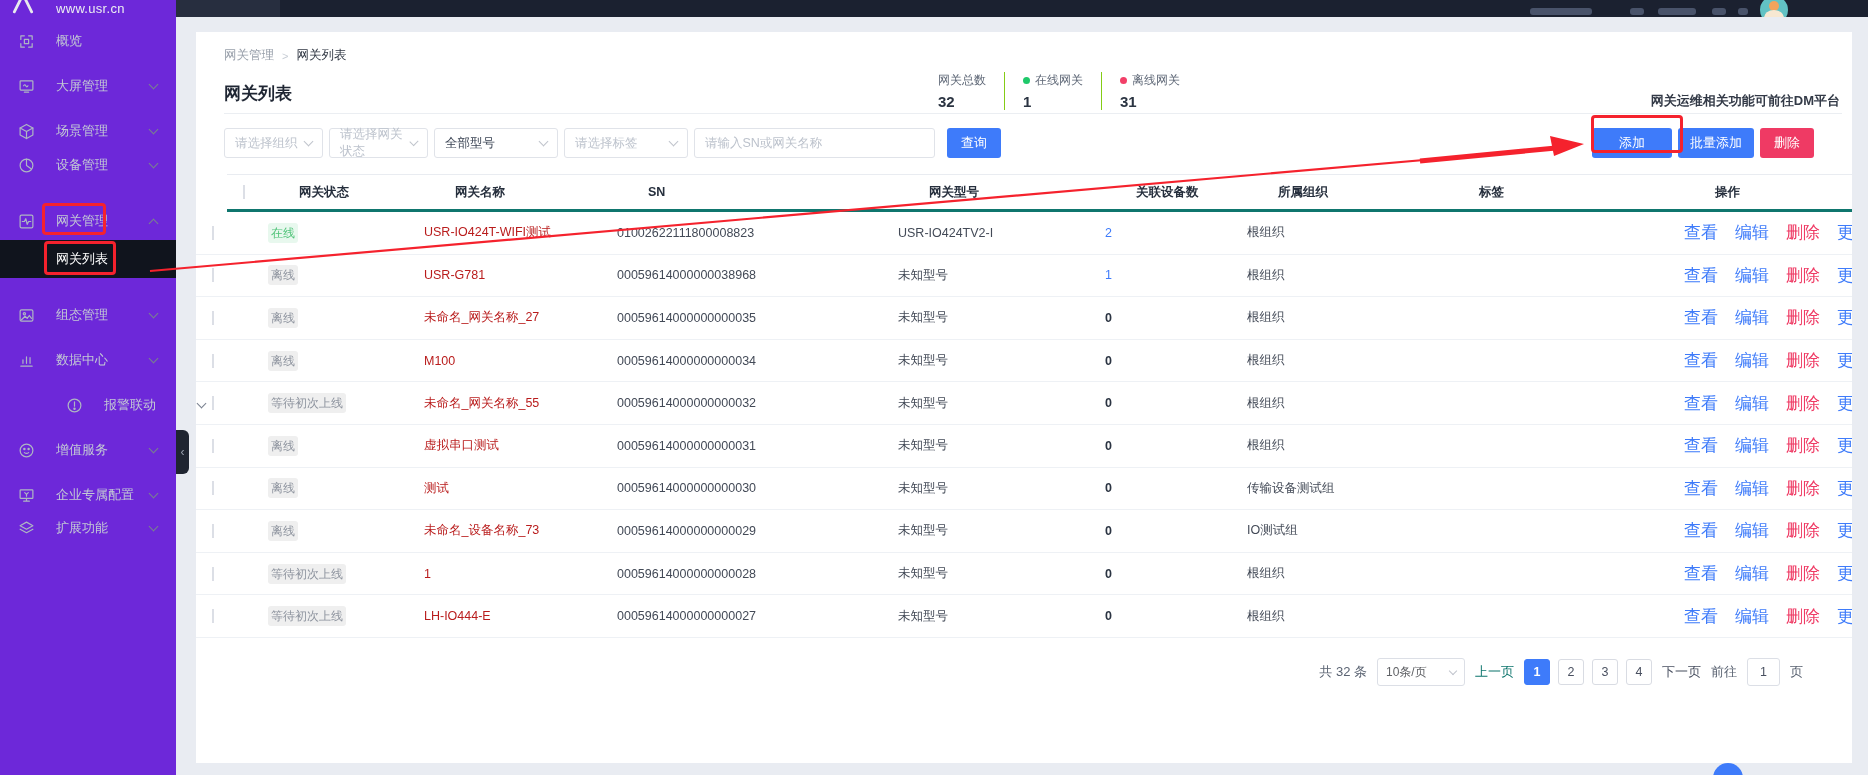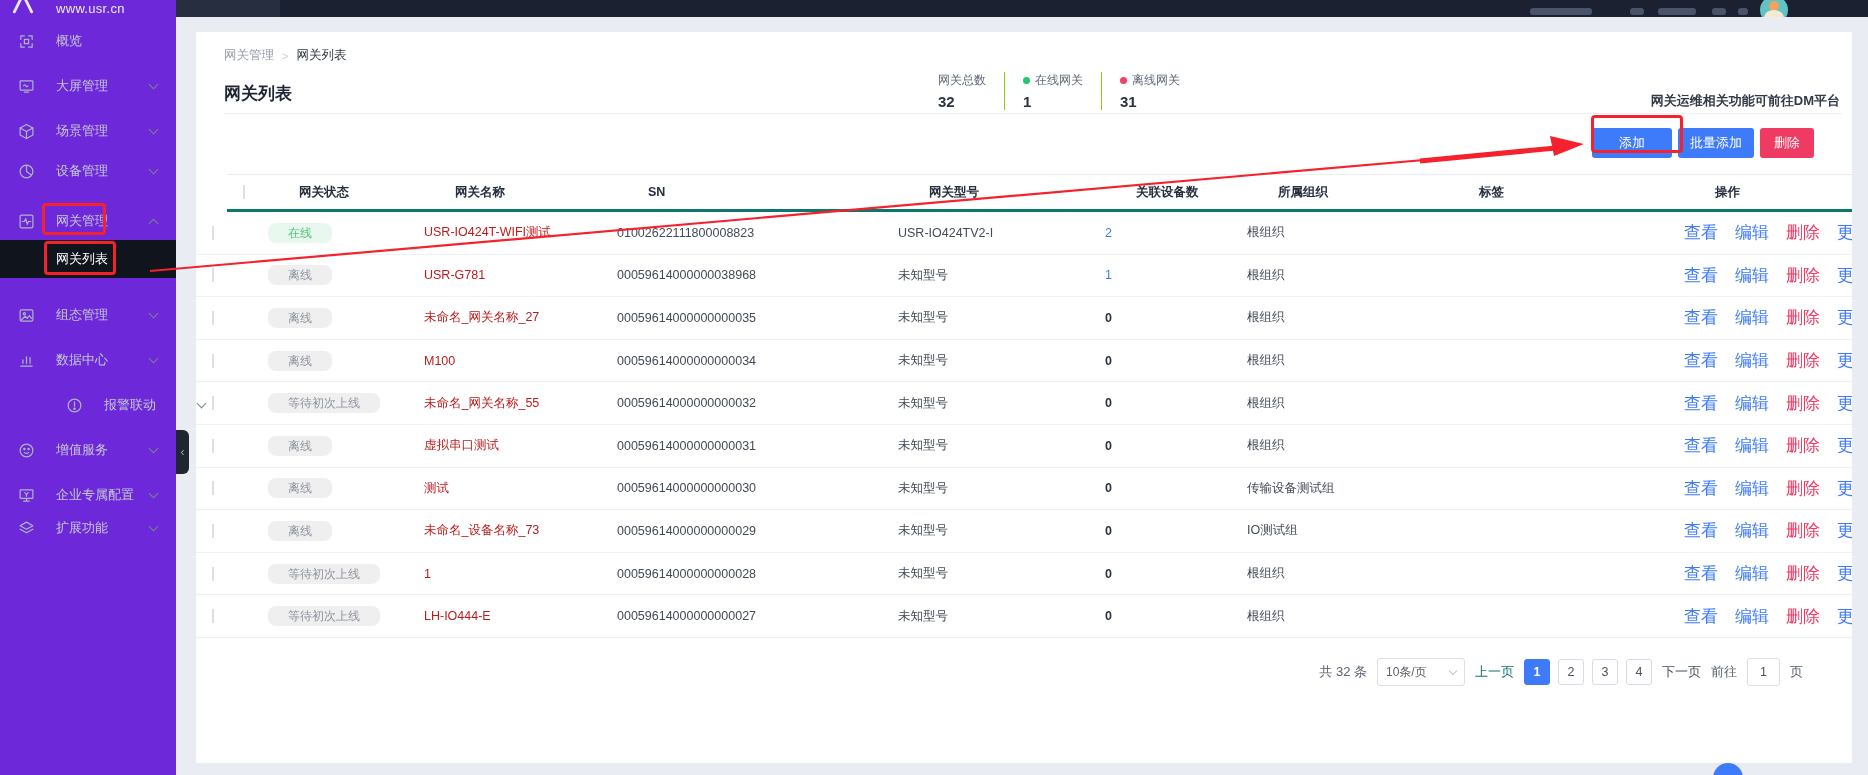--- a/index.html
+++ b/index.html
@@ -71,21 +71,21 @@
 
   
   .table { position:absolute; left:0; top:142px; width:1656px; }
   .trow { display:flex; align-items:center; height:42.6px; border-bottom:1px solid #eef1f5; }
   .thead { height:38px; border-top:1px solid #e9ecf1; border-bottom:3px solid #0f766e; font-weight:bold;margin-left:31px; }
   .thead .cell { color:#262f3d; }
   .cell { font-size:12.5px; color:#434a57; padding-left:24px; white-space:nowrap; overflow:hidden; }
   .c0{width:48px; padding-left:16px;} .c1{width:156px;} .c2{width:193px;} .c3{width:281px;}
   .c4{width:207px;} .c5{width:142px;} .c6{width:201px;} .c7{width:236px;} .c8{flex:1; display:flex; gap:17px;}
   .cb { width:14px; height:14px; border:1px solid #dcdfe6; border-radius:2px; background:#fff; cursor:pointer; }
-  .badge { display:inline-block; padding:4px 20px; border-radius:8px; font-size:12px; line-height:1; }
+  .badge { display:inline-block; padding:4px 3px; border-radius:3px; font-size:12px; line-height:1; }
   .badge.online { background:#e8f8ee; color:#4fc378; }
   .badge.offline, .badge.pending { background:#efefef; color:#8d939e; }
   .name { color:#b91c1c; }
   .count-link { color:#3e7bfa; cursor:pointer; }
   .count-zero { color:#2b3442; font-weight:bold; }
   .op { font-size:17px; cursor:pointer; color:#3e7bfa; }
   .op.danger { color:#ef3a64; }
 
   
   .pagination { position:absolute; left:8px; top:626px; width:1640px; height:28px; padding-right:41px;
@@ -154,21 +154,21 @@
         <span class="chev down"></span>
       </div>
       <div class="nav-item" style="top: 118px;">
         <span class="nav-icon"><svg viewBox="0 0 24 24">
             <path d="M12 2l9 5v10l-9 5-9-5V7z"></path>
             <path d="M12 12l9-5M12 12L3 7M12 12v10"></path>
           </svg></span>
         <span class="nav-label">场景管理</span>
         <span class="chev down"></span>
       </div>
-      <div class="nav-item" style="top: 158px; padding-left: 16px;">
+      <div class="nav-item" style="top: 152px; padding-left: 16px;">
         <span class="nav-icon"><svg viewBox="0 0 24 24">
             <circle cx="12" cy="12" r="9"></circle>
             <path d="M12 3v9l7 5"></path>
           </svg></span>
         <span class="nav-label">设备管理</span>
         <span class="chev down"></span>
       </div>
       <div class="nav-item" style="top: 208px;">
         <span class="nav-icon"><svg viewBox="0 0 24 24">
             <rect x="3" y="3" width="18" height="18" rx="2"></rect>
@@ -263,20 +263,40 @@
             <span class="dot" style="background:#f23f68"></span>
             <span>离线网关</span>
           </div>
         <div class="stat-value">31</div>
       </div>
     </div>
 
     <div class="dm-note">网关运维相关功能可前往DM平台</div>
     <div class="title-divider"></div>
 
+    <div class="filters">
+      <div class="sel w-org">
+        <span>请选择组织</span>
+          <span class="caret"></span>
+      </div>
+      <div class="sel w-status">
+        <span>请选择网关状态</span>
+          <span class="caret"></span>
+      </div>
+      <div class="sel valued w-model">
+        <span>全部型号</span>
+          <span class="caret"></span>
+      </div>
+      <div class="sel w-tag">
+        <span>请选择标签</span>
+          <span class="caret"></span>
+      </div>
+      <div class="search-input">请输入SN或网关名称</div>
+      <button class="btn btn-blue btn-query">查询</button>
+    </div>
 
     <div class="toolbar">
       <button class="btn btn-blue btn-add">添加</button>
       <button class="btn btn-blue btn-batch">批量添加</button>
       <button class="btn btn-pink btn-del">删除</button>
     </div>
 
     <div class="table">
       <div class="trow thead">
         <div class="cell c0"><span class="cb"></span></div>

